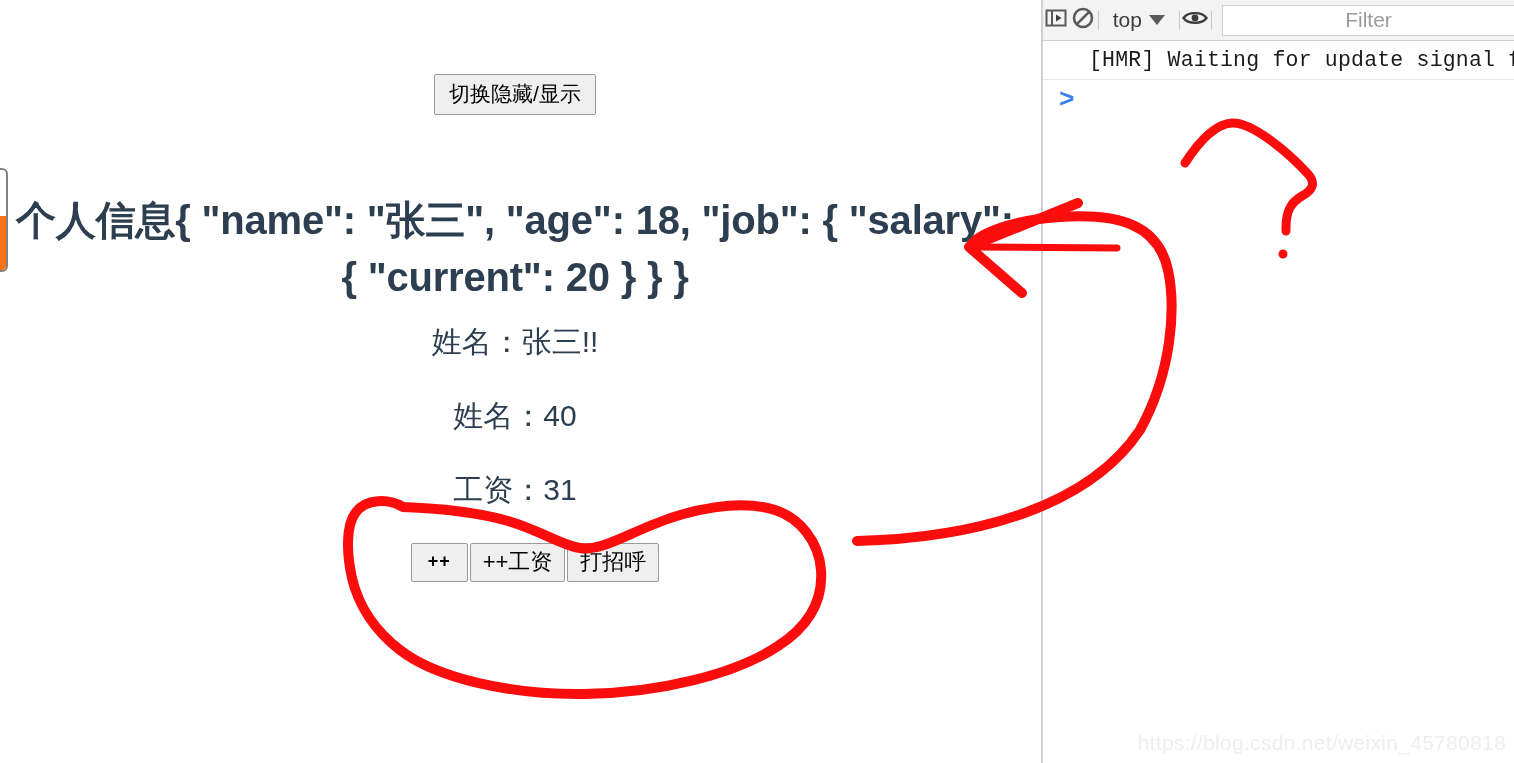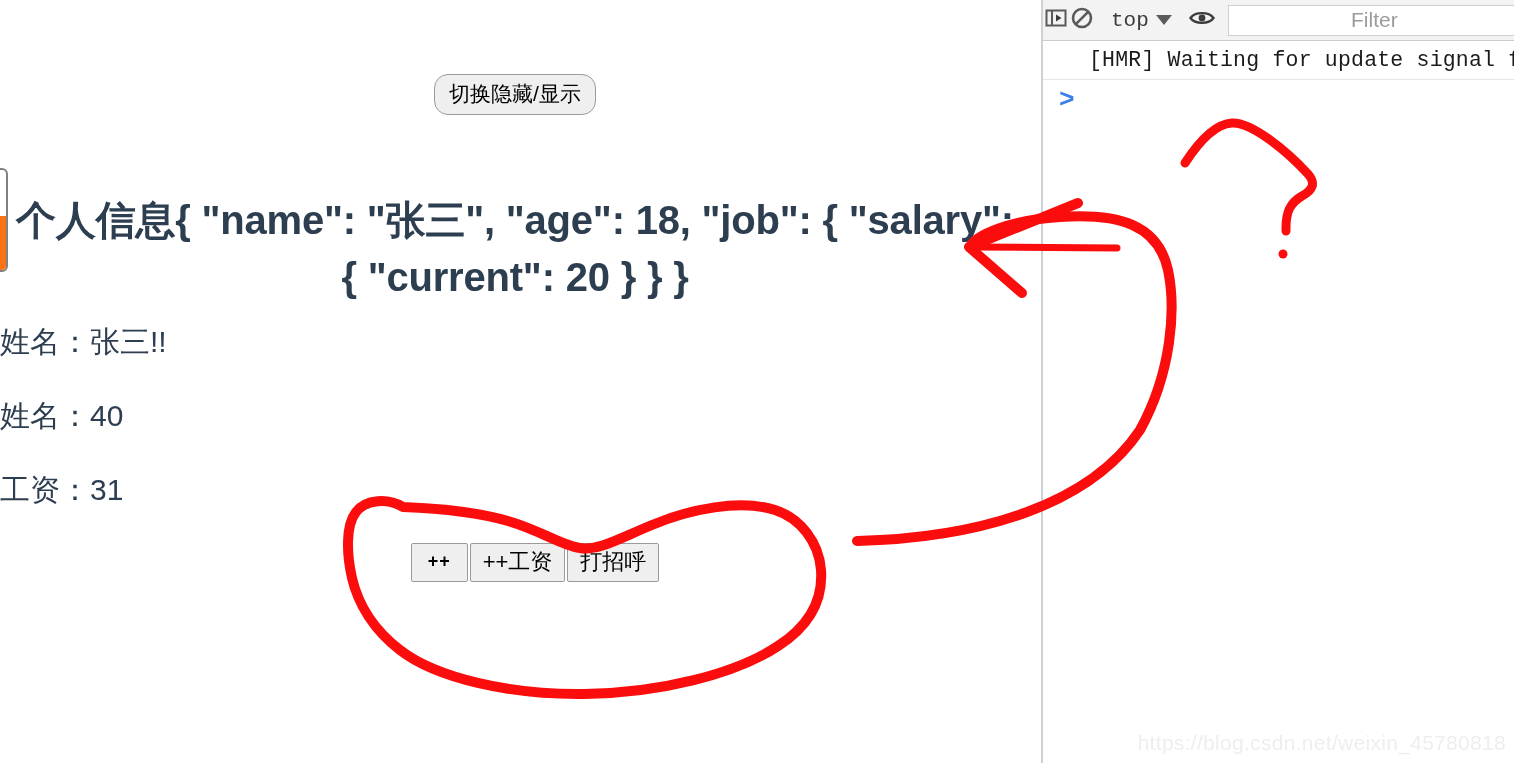--- a/index.html
+++ b/index.html
@@ -33,21 +33,21 @@
     left: 0; top: 74px;
     width: 1030px;
     text-align: center;
   }
   .toggle-btn {
     font-family: "Liberation Sans", sans-serif;
     font-size: 21px;
     color: #000000;
     background: #efefef;
     border: 1px solid #9a9a9a;
-    border-radius: 14px;
+    border-radius: 2px;
     padding: 7px 14px 9px 14px;
     line-height: 1.1;
     cursor: pointer;
   }
 
   .heading {
     position: absolute;
     left: 0; top: 165px;
     width: 1030px;
     text-align: center;
@@ -57,20 +57,21 @@
     color: #2c3e50;
     line-height: 1.42;
     letter-spacing: -0.2px;
     padding: 0 8px;
   }
 
   .info-line {
     position: absolute;
     left: 0;
     width: 1030px;
+    text-align: center;
     font-family: "Liberation Sans", sans-serif;
     font-size: 30px;
     color: #2c3e50;
     white-space: pre;
   }
   #line-name  { top: 322px; }
   #line-age   { top: 396px; }
   #line-wage  { top: 470px; }
 
   .btn-row {
@@ -149,21 +150,21 @@
     margin: 0 2px;
   }
   .dt-context {
     display: flex; align-items: center;
     gap: 7px;
     padding: 0 12px;
     height: 41px;
     cursor: pointer;
   }
   .dt-context-label {
-    font-family: Liberation Mono, monospace;
+    font-family: Liberation Sans, sans-serif;
     font-size: 21px;
     color: #3c3c3c;
   }
   .dt-caret {
     width: 0; height: 0;
     border-left: 8px solid transparent;
     border-right: 8px solid transparent;
     border-top: 10px solid #5a5a5a;
   }
   #dt-filter {

